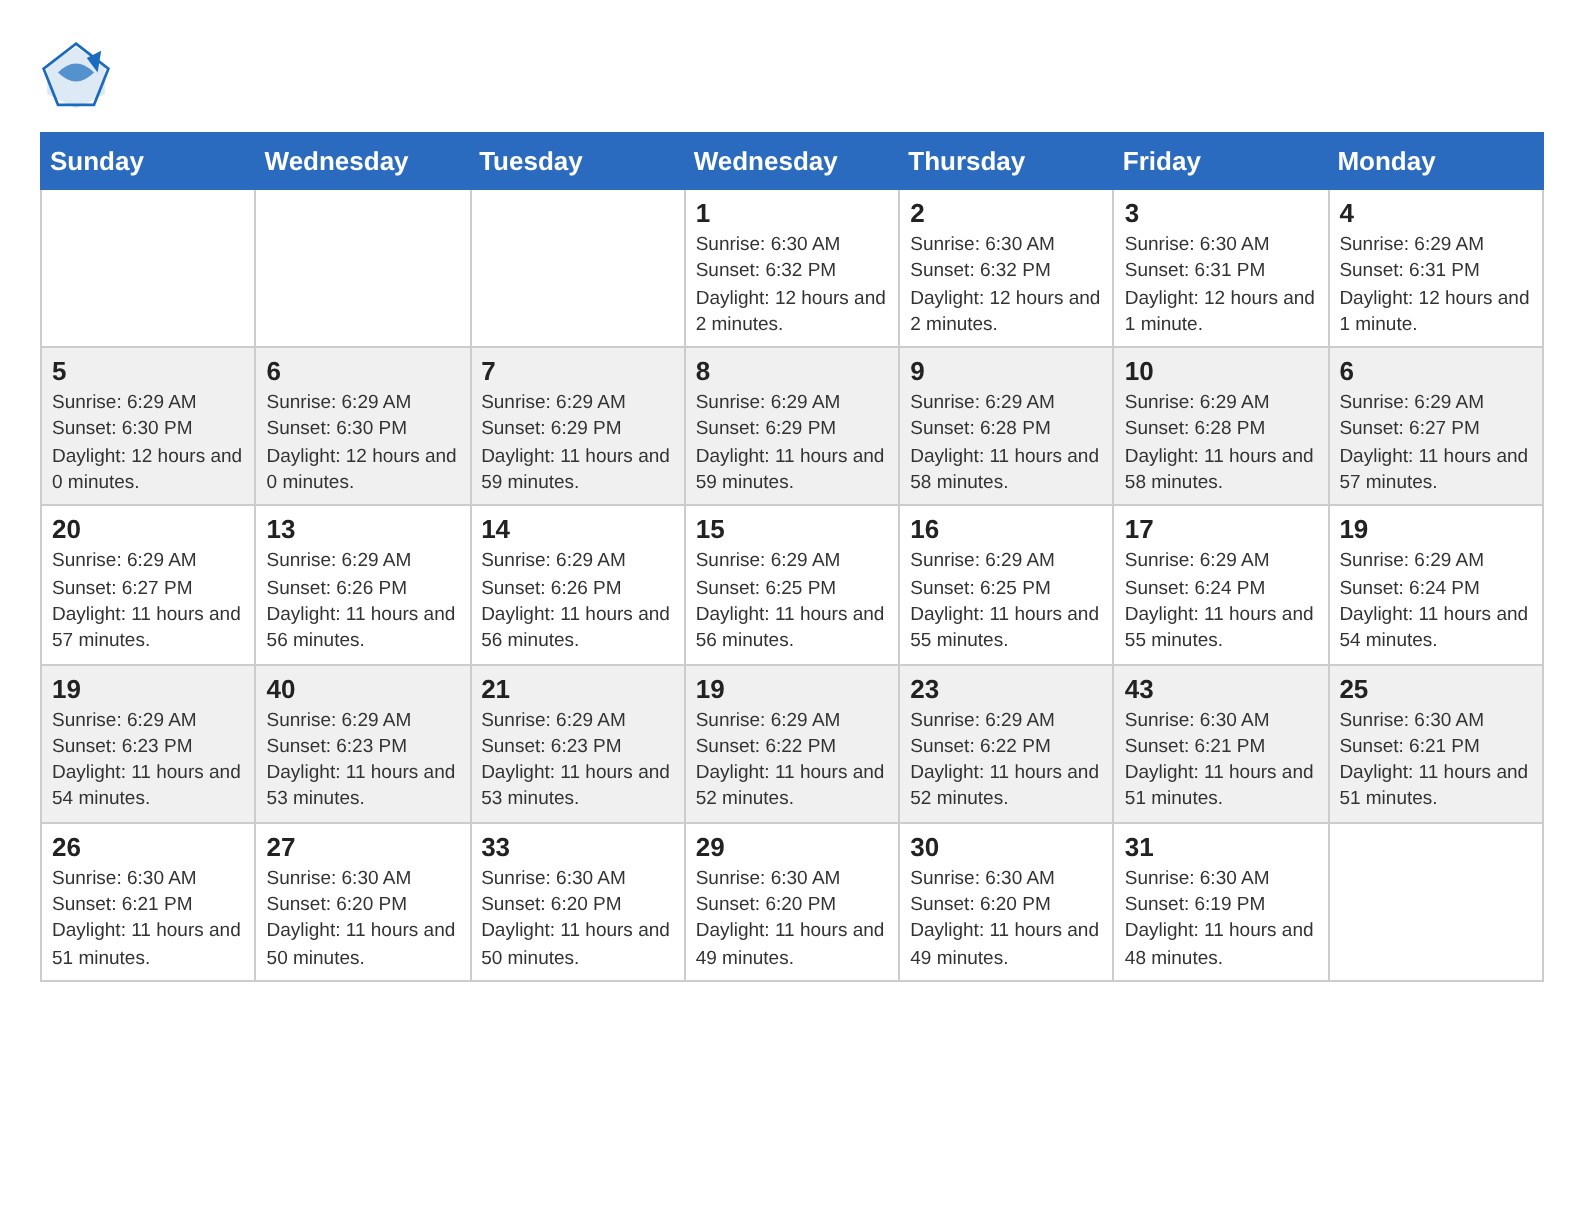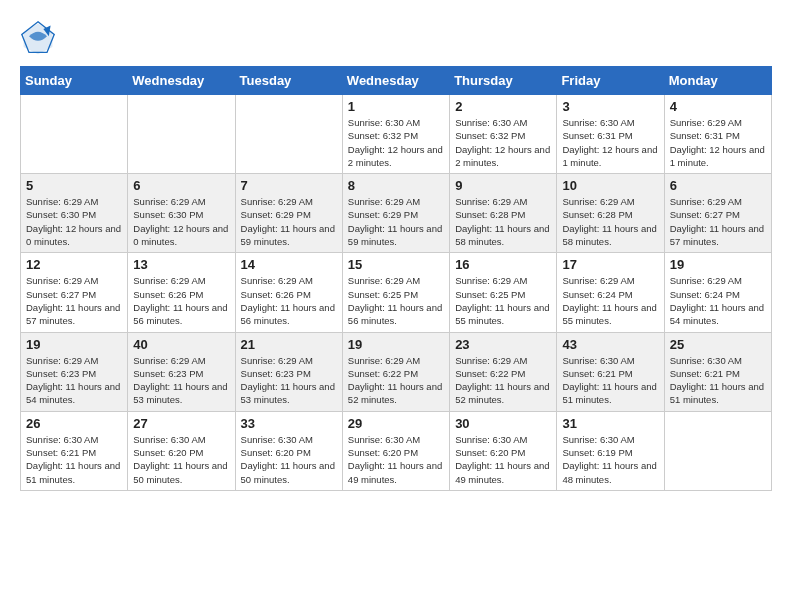--- a/index.html
+++ b/index.html
@@ -211,21 +211,21 @@
           </td>
           <td>
             <span class="day-num">6</span>
             <div class="day-info">Sunrise: 6:29 AM
 Sunset: 6:27 PM
 Daylight: 11 hours and 57 minutes.</div>
           </td>
         </tr>
         <tr class="row-odd">
           <td>
-            <span class="day-num">12</span>
+            <span class="day-num">20</span>
             <div class="day-info">Sunrise: 6:29 AM
 Sunset: 6:27 PM
 Daylight: 11 hours and 57 minutes.</div>
           </td>
           <td>
             <span class="day-num">13</span>
             <div class="day-info">Sunrise: 6:29 AM
 Sunset: 6:26 PM
 Daylight: 11 hours and 56 minutes.</div>
           </td>

